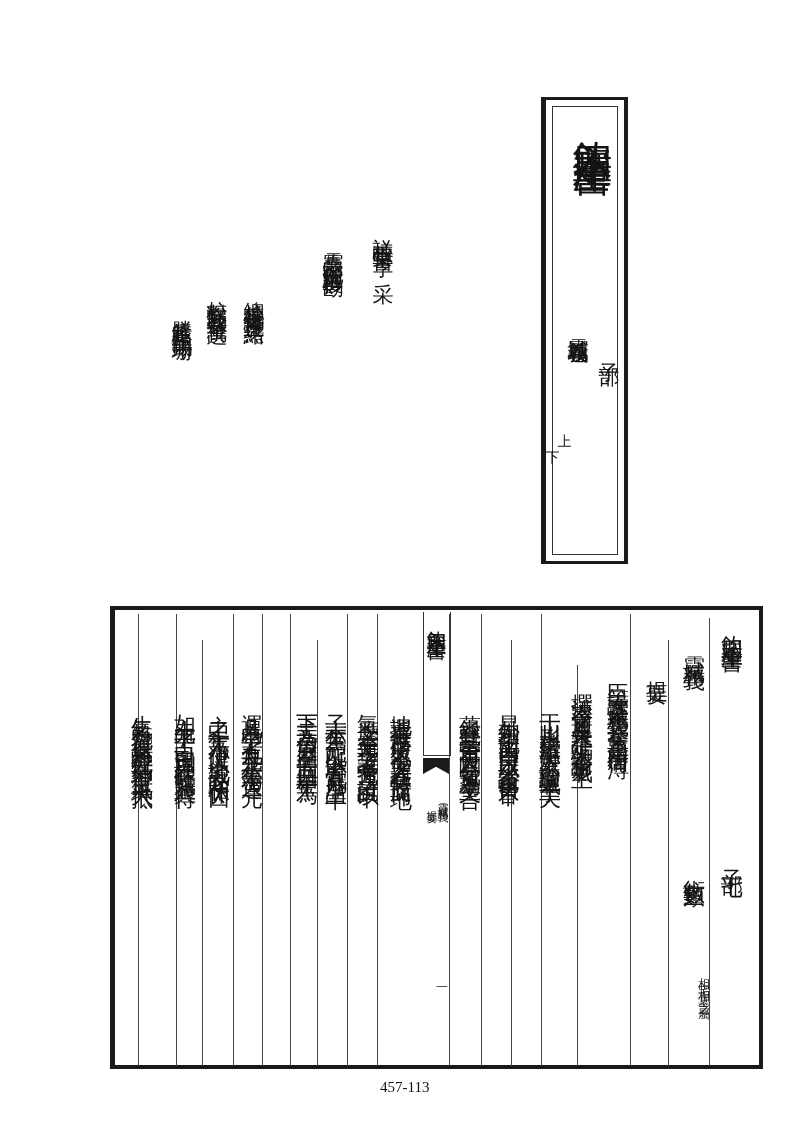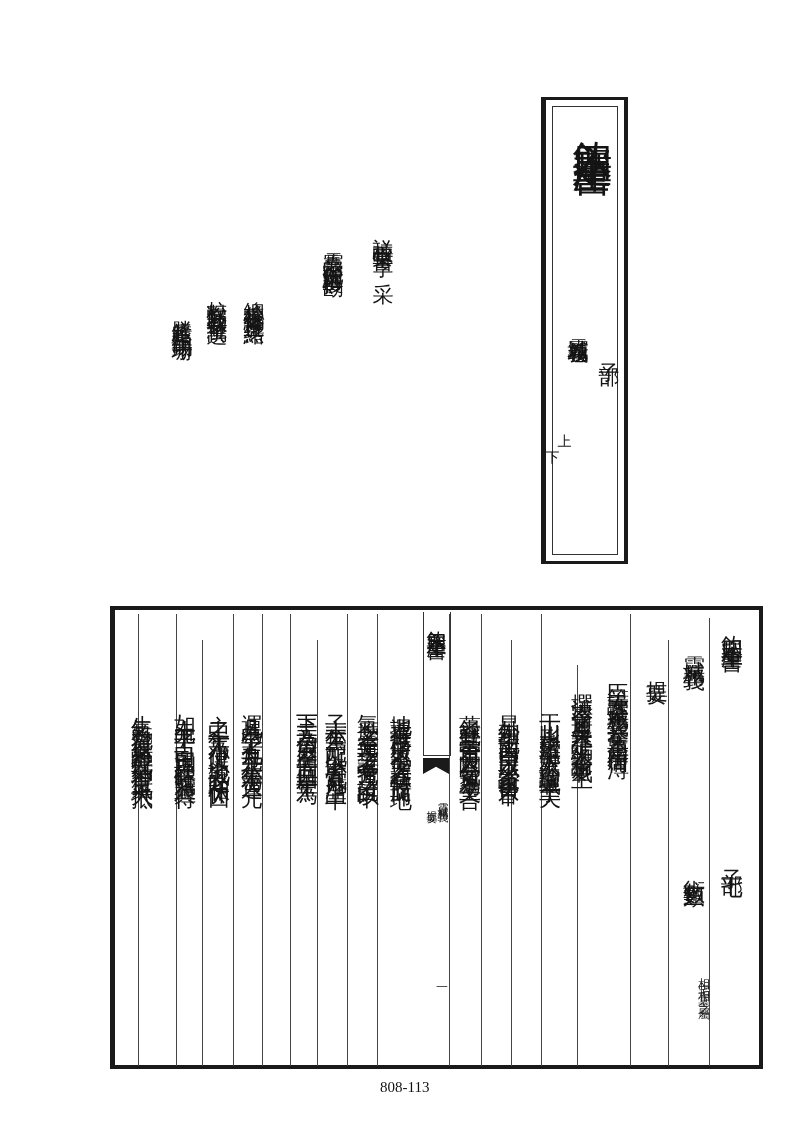--- a/index.html
+++ b/index.html
@@ -121,13 +121,13 @@
 <div class="vcol body-col" style="left:455px; top:697px;">著録觀其言宇宙有大關合氣運為主又言</div>
 <div class="vcol body-col" style="left:386px; top:697px;">地運有推移而天氣從之天運有轉旋而地</div>
 <div class="vcol body-col" style="left:353px; top:697px;">氣應之蓋主元運之說者考元運之說以甲</div>
 <div class="vcol body-col" style="left:321px; top:697px;">子六十年為一元配以洛書九宮凡歷上中</div>
 <div class="vcol body-col" style="left:292px; top:697px;">下三元為一周更歷三周五百四十年為一</div>
 <div class="vcol body-col" style="left:237px; top:697px;">運凡為甲子者九每元六十年為大運一元</div>
 <div class="vcol body-col" style="left:204px; top:697px;">之中二十年為小運以卜地氣之旺相休囚</div>
 <div class="vcol body-col" style="left:170px; top:697px;">如上元甲子一白司運則坎得旺氣震巽得</div>
 <div class="vcol body-col" style="left:127px; top:697px;">生氣乾兑得退氣離得死氣坤得鬼氣大抵</div>
 
-<div class="page-num">808-113</div>
+<div class="page-num">457-113</div>
 
 </body></html>

